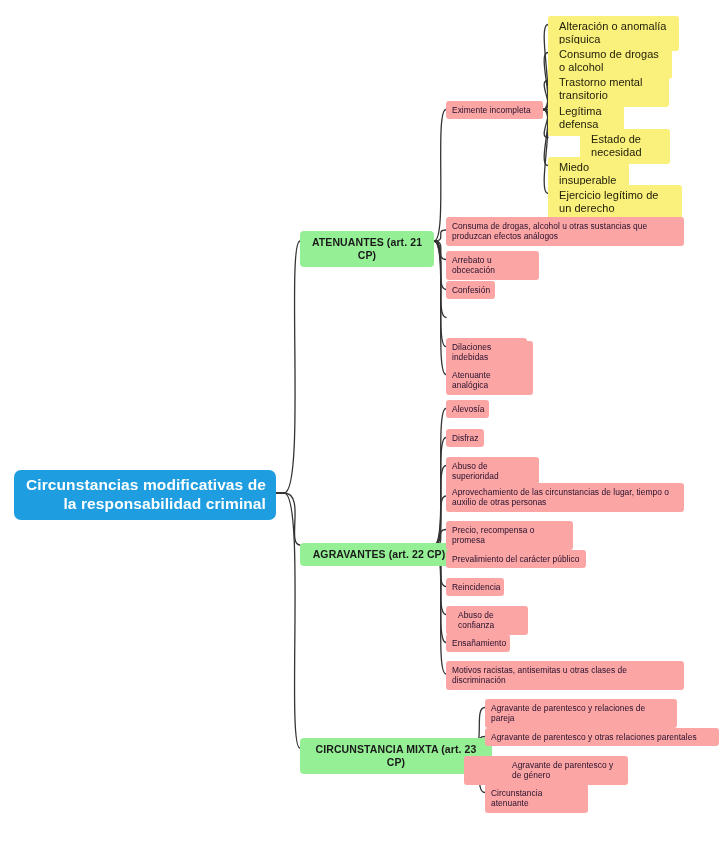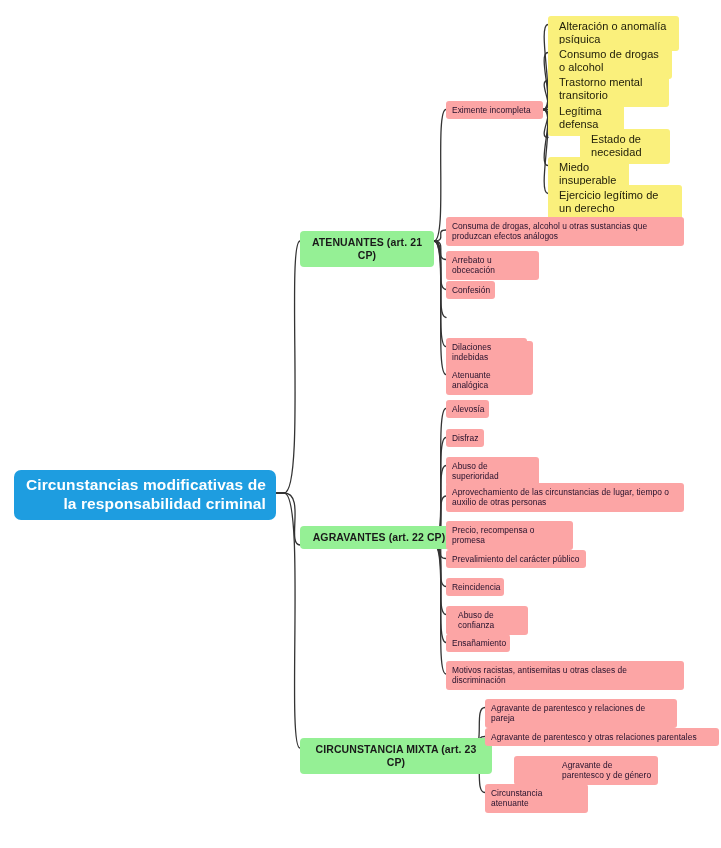--- a/index.html
+++ b/index.html
@@ -149,21 +149,21 @@
       </div>
       <div class="node node-sub" style="left: 446px; top: 309px; width: 87px; min-height: 17px; margin-top: 32px;">
         <span>Reparación del daño</span>
       </div>
       <div class="node node-sub" style="left: 446px; top: 338px; width: 81px; min-height: 17px;">
         <span>Dilaciones indebidas</span>
       </div>
       <div class="node node-sub" style="left: 446px; top: 366px; width: 87px; min-height: 17px;">
         <span>Atenuante analógica</span>
       </div>
-      <div class="node node-branch" style="left: 300px; top: 526px; width: 158px; min-height: 20px;">
+      <div class="node node-branch" style="left: 300px; top: 543px; width: 158px; min-height: 20px;">
         <span>AGRAVANTES (art. 22 CP)</span>
       </div>
       <div class="node node-sub" style="left: 446px; top: 400px; width: 43px; min-height: 17px;">
         <span>Alevosía</span>
       </div>
       <div class="node node-sub" style="left: 446px; top: 429px; width: 38px; min-height: 17px;">
         <span>Disfraz</span>
       </div>
       <div class="node node-sub" style="left: 446px; top: 457px; width: 93px; min-height: 17px;">
         <span>Abuso de superioridad</span>
@@ -191,20 +191,20 @@
       </div>
       <div class="node node-branch" style="left: 300px; top: 738px; width: 192px; min-height: 20px;">
         <span>CIRCUNSTANCIA MIXTA (art. 23 CP)</span>
       </div>
       <div class="node node-sub" style="left: 485px; top: 699px; width: 192px; min-height: 17px;">
         <span>Agravante de parentesco y relaciones de pareja</span>
       </div>
       <div class="node node-sub" style="left: 485px; top: 728px; width: 234px; min-height: 17px;">
         <span>Agravante de parentesco y otras relaciones parentales</span>
       </div>
-      <div class="node node-sub" style="left: 514px; top: 756px; width: 144px; min-height: 17px; padding-left: 48px;">
+      <div class="node node-sub" style="left: 464px; top: 756px; width: 164px; min-height: 17px; padding-left: 48px;">
         <span>Agravante de parentesco y de género</span>
       </div>
       <div class="node node-sub" style="left: 485px; top: 784px; width: 103px; min-height: 17px;">
         <span>Circunstancia atenuante</span>
       </div>
     </div>
 </div>
 
 </body></html>

